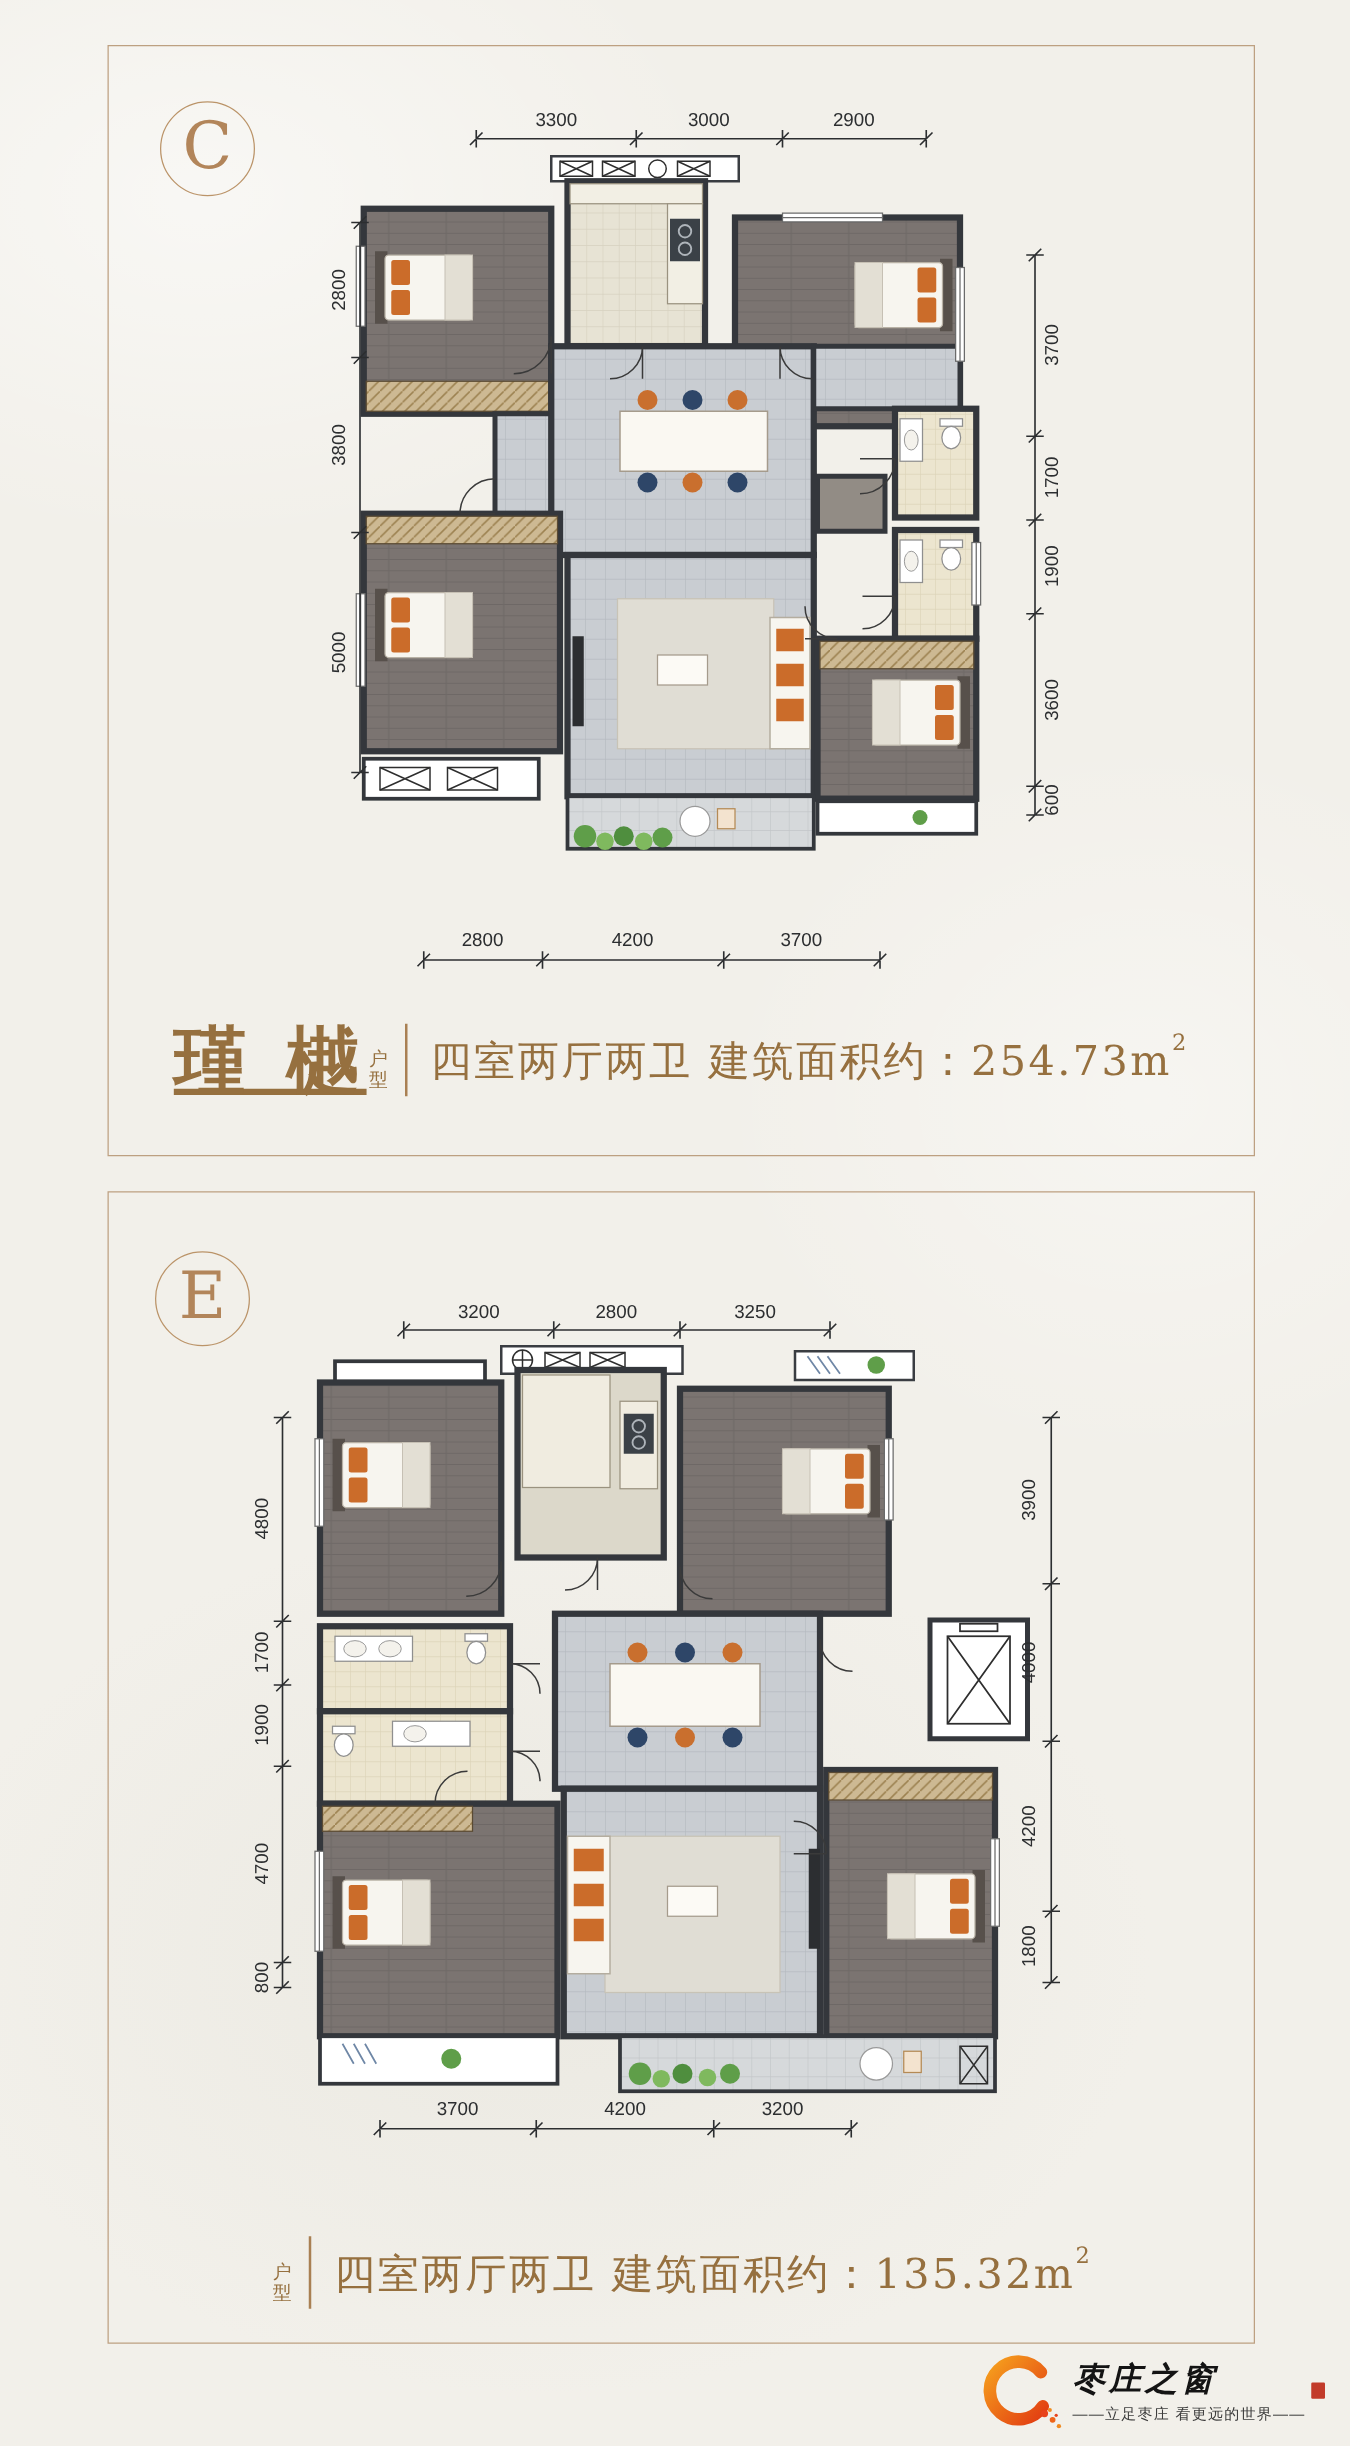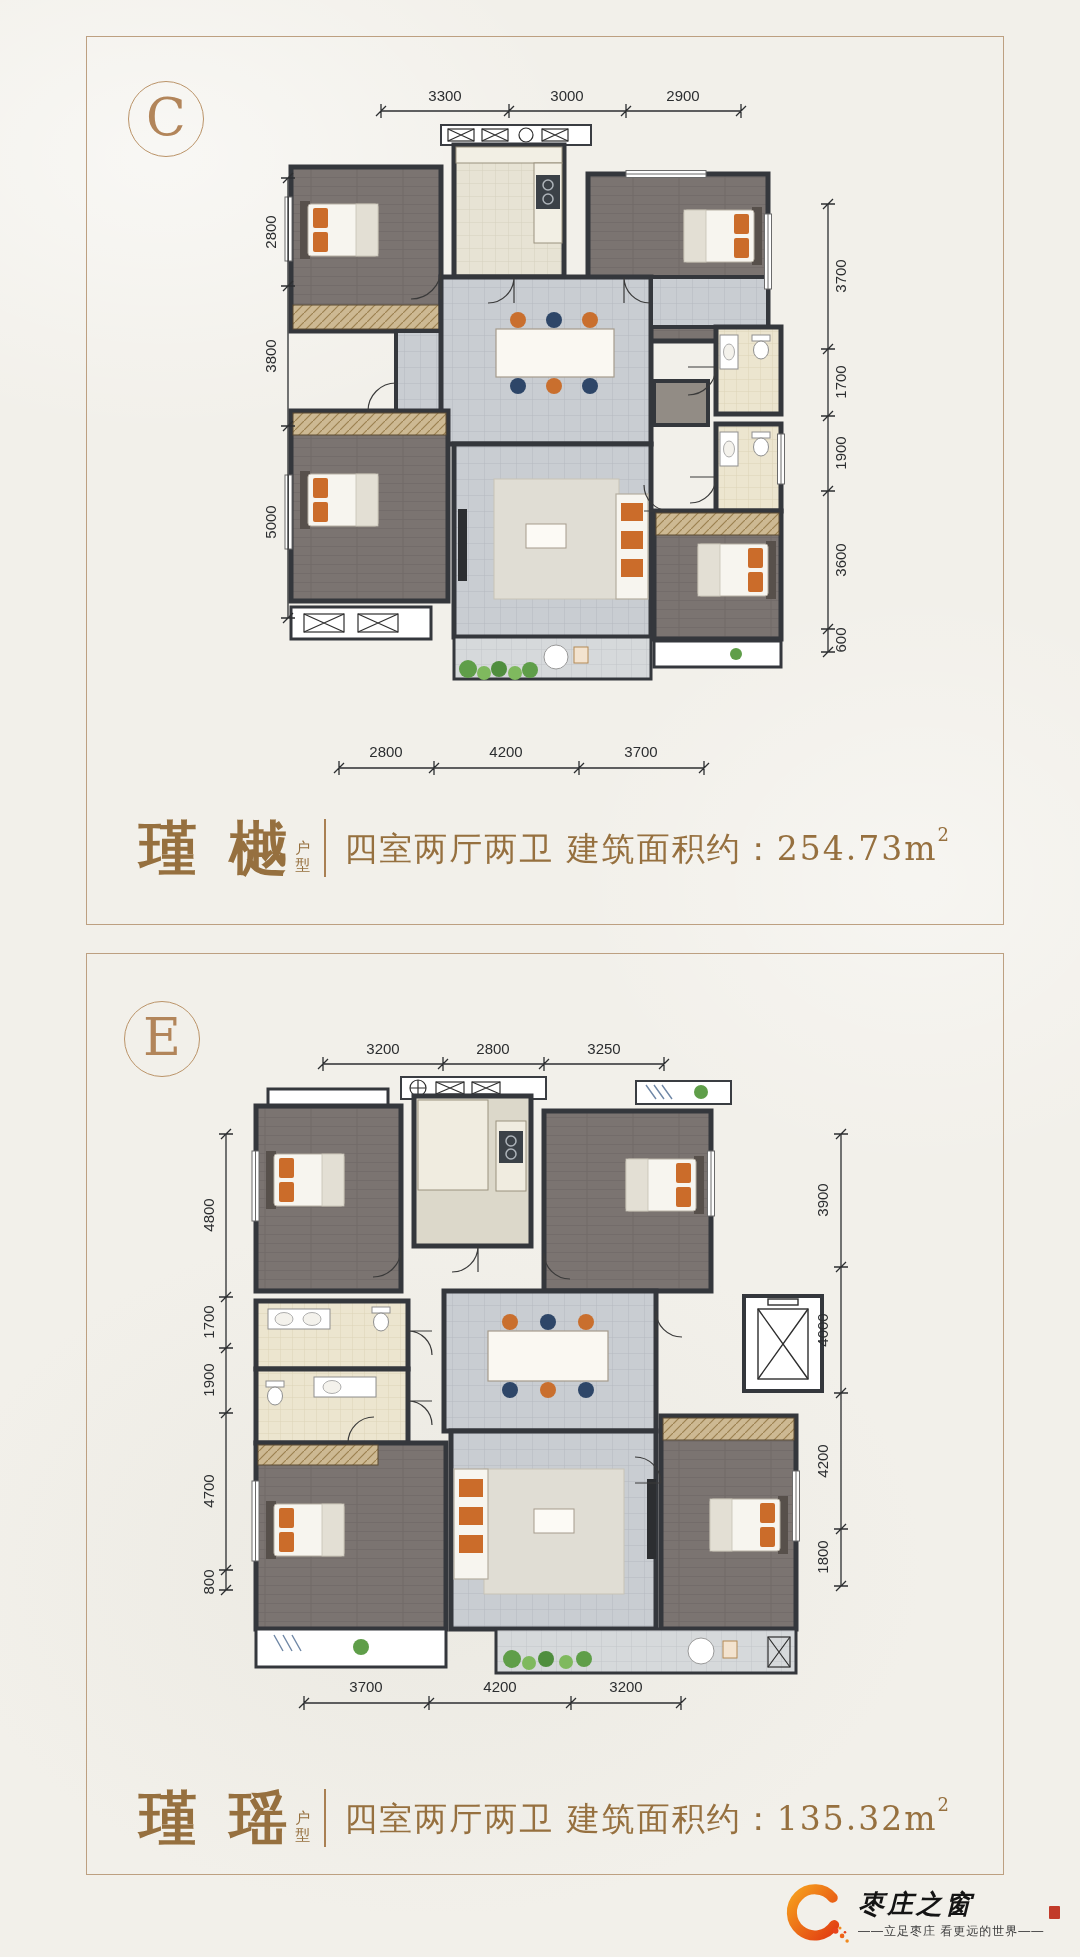--- a/index.html
+++ b/index.html
@@ -34,21 +34,21 @@
   }
   .plan-svg{position:absolute;}
   .caption{
     position:absolute;left:0;width:100%;
     display:flex;align-items:center;justify-content:center;
     color:#9c7446;
   }
   .cap-name{
     font-family:"DejaVu Serif", serif;
     font-weight:bold;font-size:58px;letter-spacing:6px;
-    color:#96703f;line-height:1;
+    color:#96703f;line-height:1;text-decoration:underline;
   }
   .cap-suffix{
     display:flex;flex-direction:column;align-items:center;
     font-size:15px;line-height:1.15;color:#96703f;
     margin:0 10px 0 2px;align-self:flex-end;padding-bottom:4px;
   }
   .cap-divider{
     width:2px;height:58px;background:#a98053;margin:0 18px 0 4px;
   }
   .cap-desc{
@@ -436,21 +436,20 @@
 
         <path class="dim" d="M108,702 H485"></path>
         <path class="dim" d="M108,695 V709 M103,707 L113,697 M233,695 V709 M228,707 L238,697 M375,695 V709 M370,707 L380,697 M485,695 V709 M480,707 L490,697"></path>
         <text class="dimtext" x="170" y="691" text-anchor="middle">3700</text>
         <text class="dimtext" x="304" y="691" text-anchor="middle">4200</text>
         <text class="dimtext" x="430" y="691" text-anchor="middle">3200</text>
       </g>
     </svg>
 
     <div class="caption" style="top:835px;">
-      <div class="cap-name">瑾 瑶</div>
       <div class="cap-suffix">
         <span>户</span>
         <span>型</span>
       </div>
       <div class="cap-divider"></div>
       <div class="cap-desc">
         <span>四室两厅两卫  建筑面积约：135.32m</span>
           <sup>2</sup>
       </div>
     </div>

